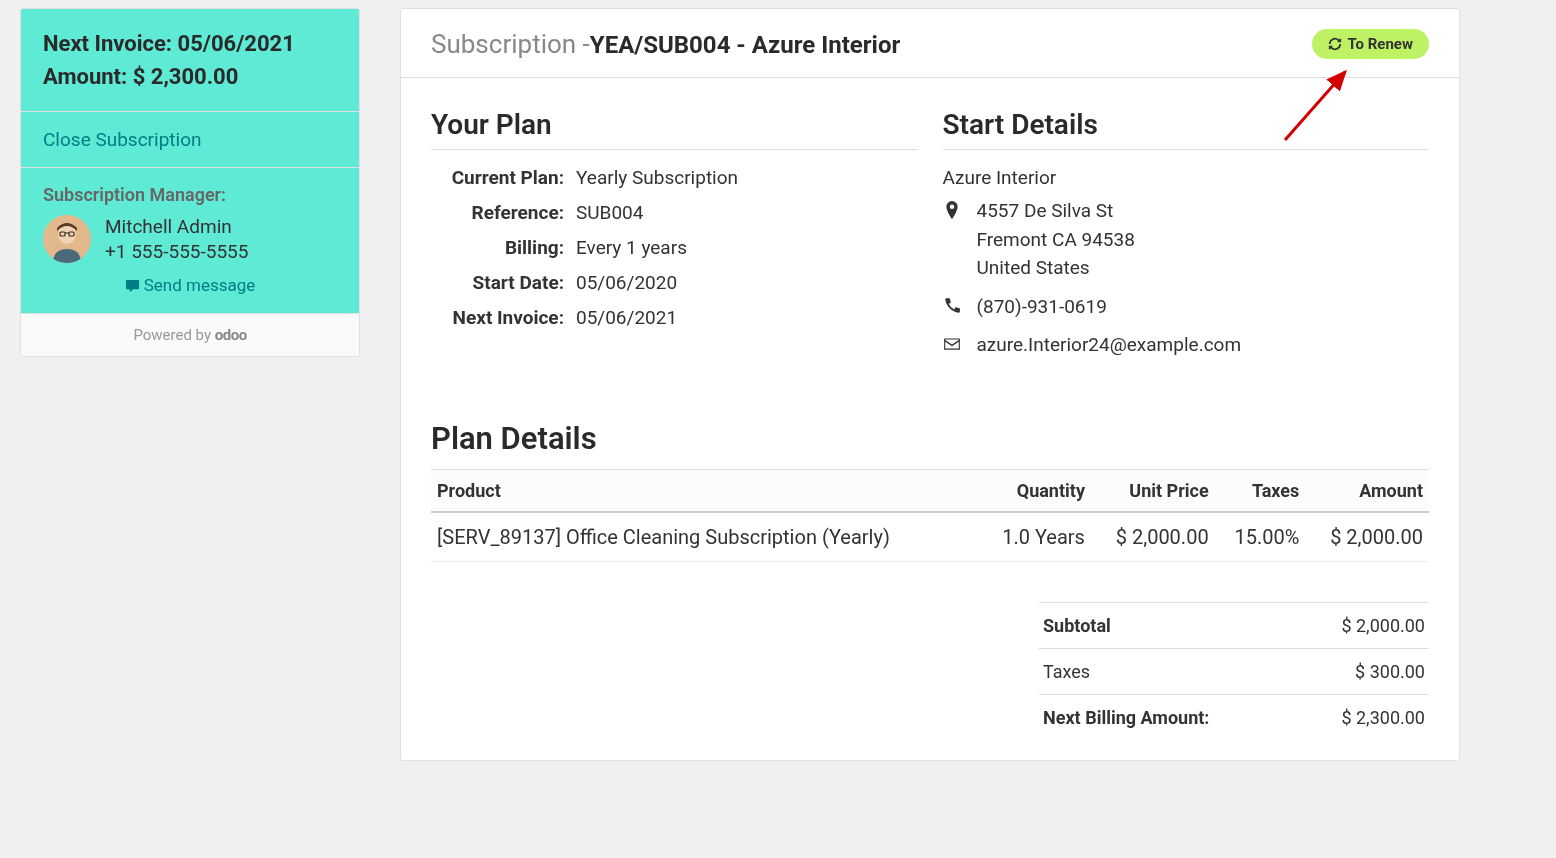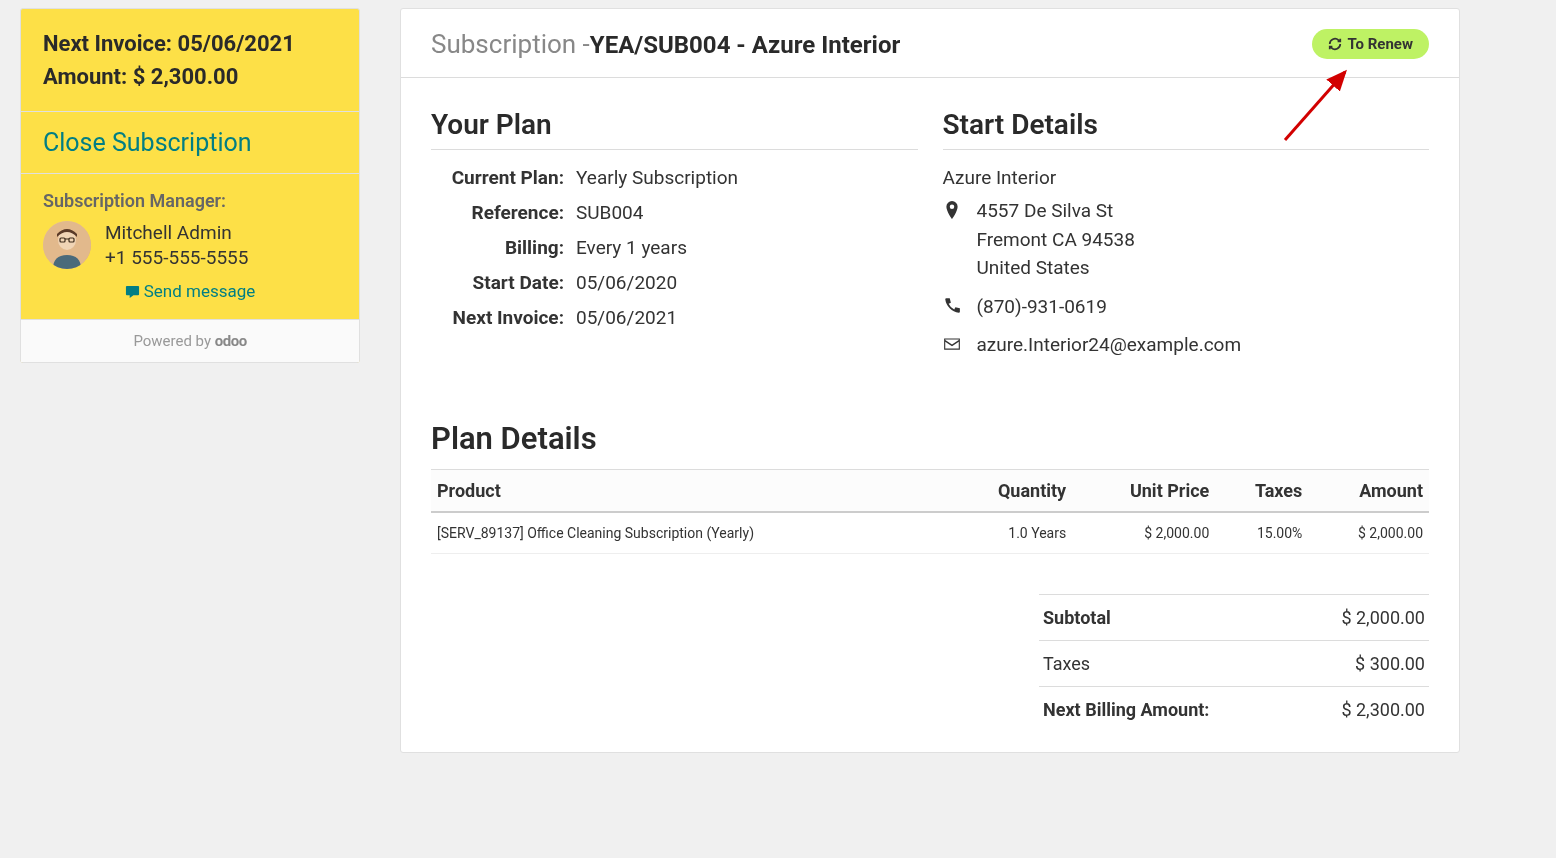--- a/index.html
+++ b/index.html
@@ -14,41 +14,41 @@
     .page {
       display: flex;
       gap: 40px;
       padding: 8px 20px;
     }
     .sidebar {
       width: 340px;
       flex-shrink: 0;
     }
     .card {
-      background: #fde047;
+      background: #5eead4;
       border: 1px solid #e0e0e0;
       border-radius: 3px;
     }
     .sidebar .invoice-box {
       padding: 18px 22px;
       border-bottom: 1px solid #e0e0e0;
     }
     .sidebar .invoice-box .line {
       font-size: 22px;
       font-weight: 700;
       color: #2a2a2a;
       line-height: 1.5;
     }
     .sidebar .close-box {
       padding: 16px 22px;
       border-bottom: 1px solid #e0e0e0;
     }
     .close-link {
       color: #017e84;
-      font-size: 25px;
+      font-size: 19px;
       cursor: pointer;
     }
     .sidebar .manager-box {
       padding: 16px 22px 18px;
       border-bottom: 1px solid #e0e0e0;
     }
     .manager-label {
       color: #666;
       font-size: 18px;
       font-weight: 600;
@@ -176,21 +176,21 @@
       font-weight: 700;
       color: #333;
       padding: 10px 6px;
       border-bottom: 2px solid #ccc;
       border-top: 1px solid #dcdcdc;
       background: #fcfcfc;
     }
     table.plan-table thead th:first-child { text-align: left; }
     table.plan-table tbody td {
       text-align: right;
-      font-size: 14px;
+      font-size: 20px;
       color: #333;
       padding: 12px 6px;
       border-bottom: 1px solid #eee;
     }
     table.plan-table tbody td:first-child { text-align: left; }
 
     .totals {
       margin-top: 40px;
       margin-left: auto;
       width: 390px;

